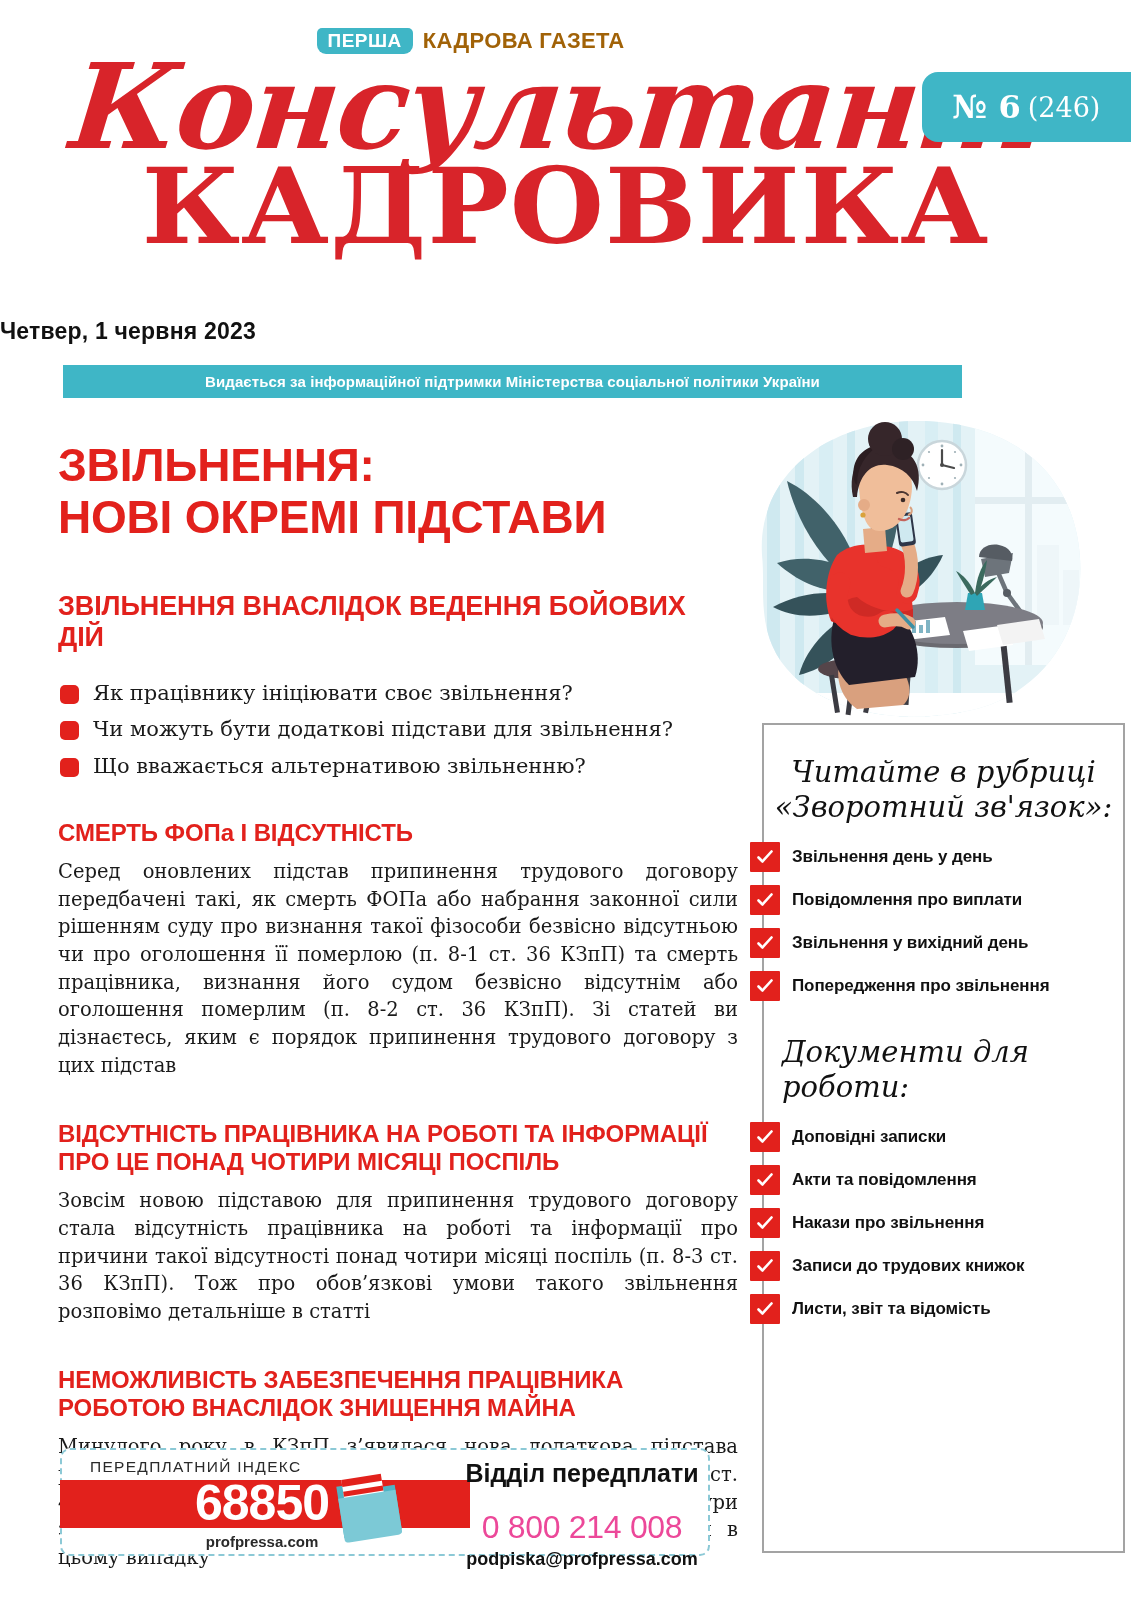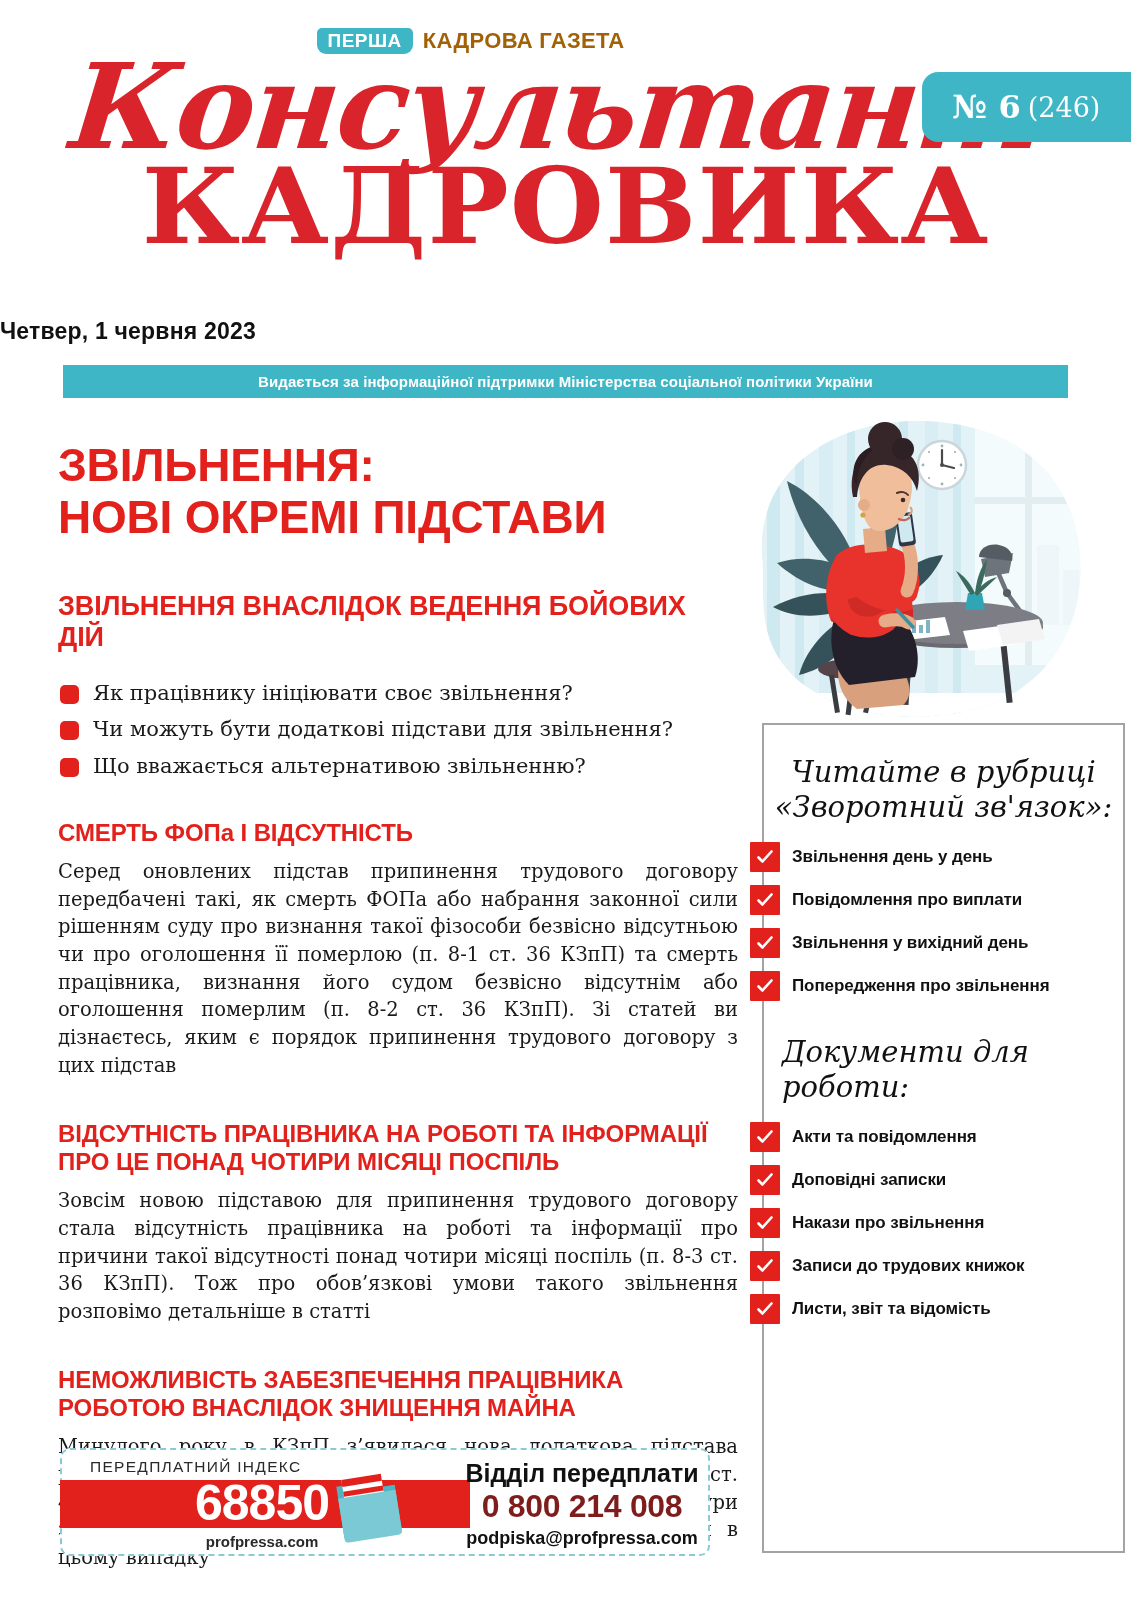--- a/index.html
+++ b/index.html
@@ -113,21 +113,21 @@
     font-size: 23px;
     color: #111111;
     letter-spacing: 0.2px;
   }
 
   
   .ministry-banner {
     position: absolute;
     top: 365px;
     left: 63px;
-    width: 1005px;
+    width: 899px;
     height: 33px;
     background: #3fb6c6;
     color: #ffffff;
     display: flex;
     align-items: center;
     justify-content: center;
     font-weight: bold;
     font-size: 15px;
     letter-spacing: 0.1px;
   }
@@ -273,25 +273,25 @@
     width: 250px;
     text-align: center;
   }
   .sub-dept {
     font-weight: bold;
     font-size: 25px;
     color: #111111;
     line-height: 1.1;
   }
   .sub-phone {
-    font-weight: bold;
+    font-weight: normal;
     font-size: 32px;
-    color: #7f1d1d;
+    color: #ec4899;
     line-height: 1.15;
-    margin-top: 0;
+    margin-top: 21px;
     letter-spacing: -0.3px;
   }
   .sub-email {
     font-weight: bold;
     font-size: 18px;
     color: #111111;
     margin-top: 4px;
   }
 
   
@@ -578,29 +578,29 @@
     <span>Документи для роботи:</span>
   </div>
 
   <ul class="check-list">
     <li>
       <span class="check-box">
         <svg width="20" height="20" viewBox="0 0 20 20">
             <path d="M3.5 10.5 L7.5 14.5 L16.5 4.5" stroke="#ffffff" stroke-width="2.6" fill="none" stroke-linecap="round" stroke-linejoin="round"></path>
           </svg>
       </span>
+      <span class="check-label">Доповідні записки</span>
+    </li>
+    <li>
+      <span class="check-box">
+        <svg width="20" height="20" viewBox="0 0 20 20">
+            <path d="M3.5 10.5 L7.5 14.5 L16.5 4.5" stroke="#ffffff" stroke-width="2.6" fill="none" stroke-linecap="round" stroke-linejoin="round"></path>
+          </svg>
+      </span>
       <span class="check-label">Акти та повідомлення</span>
-    </li>
-    <li>
-      <span class="check-box">
-        <svg width="20" height="20" viewBox="0 0 20 20">
-            <path d="M3.5 10.5 L7.5 14.5 L16.5 4.5" stroke="#ffffff" stroke-width="2.6" fill="none" stroke-linecap="round" stroke-linejoin="round"></path>
-          </svg>
-      </span>
-      <span class="check-label">Доповідні записки</span>
     </li>
     <li>
       <span class="check-box">
         <svg width="20" height="20" viewBox="0 0 20 20">
             <path d="M3.5 10.5 L7.5 14.5 L16.5 4.5" stroke="#ffffff" stroke-width="2.6" fill="none" stroke-linecap="round" stroke-linejoin="round"></path>
           </svg>
       </span>
       <span class="check-label">Накази про звільнення</span>
     </li>
     <li>

